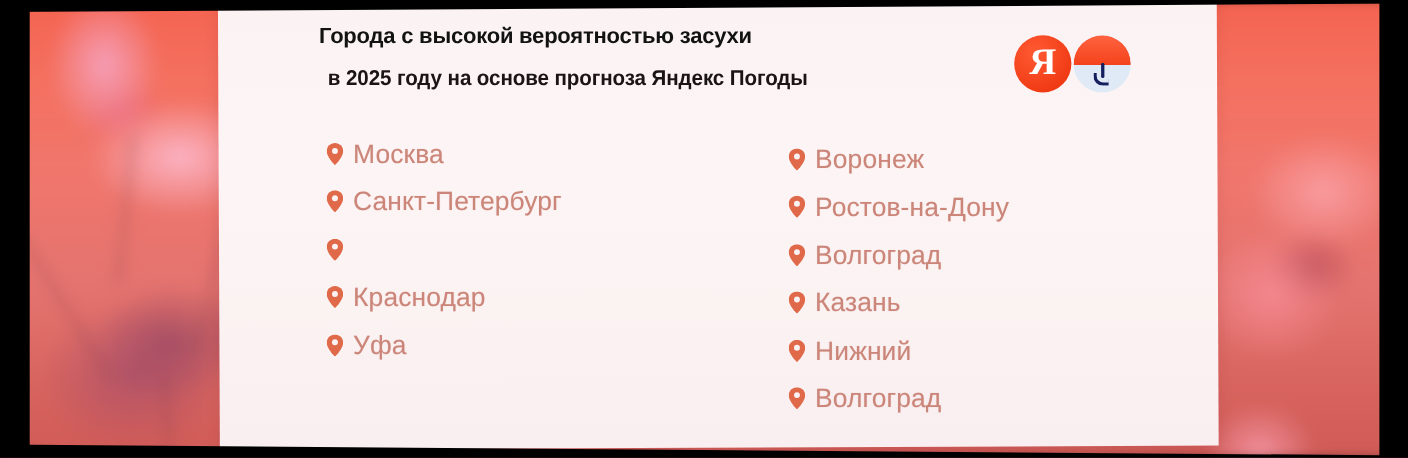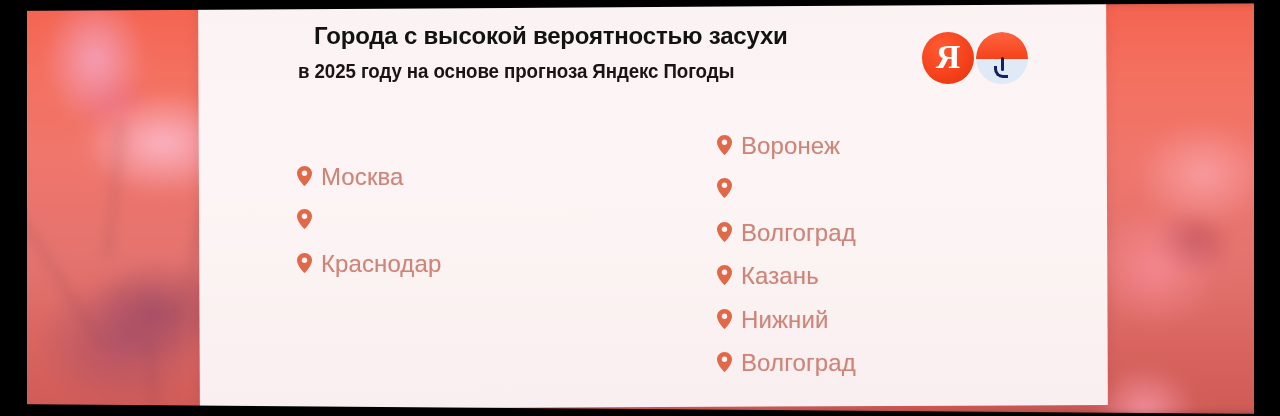--- a/index.html
+++ b/index.html
@@ -89,23 +89,23 @@
   }
   .card-inner {
     position: absolute;
     inset: 0;
     transform: rotate(0.25deg);
   }
 
   
   .title {
     position: absolute;
-    left: 115px;
+    left: 91px;
     top: 19px;
-    font-size: 24px;
+    font-size: 20px;
     font-weight: 700;
     letter-spacing: -0.2px;
     color: #121212;
     white-space: nowrap;
   }
   .subtitle {
     position: absolute;
     left: 99px;
     top: 57px;
     font-size: 19.5px;
@@ -184,21 +184,21 @@
 
   
   .cols {
     position: absolute;
     left: 0; top: 0;
     width: 100%; height: 100%;
   }
   .col {
     position: absolute;
   }
-  .col-left  { left: 98px; top: 116px; margin-top: 36px; }
+  .col-left  { left: 98px; top: 116px; }
   .col-right { left: 518px; top: 121px; }
 
   .city-row {
     display: flex;
     align-items: center;
     height: 43.5px;
   }
   .pin {
     width: 15px;
     height: 20px;
@@ -253,42 +253,57 @@
                   <path d="M7.5 0C3.4 0 0 3.3 0 7.3c0 5.3 6.6 12 6.9 12.3a.85.85 0 0 0 1.2 0C8.4 19.3 15 12.6 15 7.3 15 3.3 11.6 0 7.5 0z" fill="#e0694a"></path>
                   <circle cx="7.5" cy="7.2" r="2.7" fill="#fbf3f3"></circle>
                 </svg></span>
               <span class="city-name">Москва</span>
             </div>
             <div class="city-row">
               <span class="pin"><svg viewBox="0 0 15 20" width="15" height="20">
                   <path d="M7.5 0C3.4 0 0 3.3 0 7.3c0 5.3 6.6 12 6.9 12.3a.85.85 0 0 0 1.2 0C8.4 19.3 15 12.6 15 7.3 15 3.3 11.6 0 7.5 0z" fill="#e0694a"></path>
                   <circle cx="7.5" cy="7.2" r="2.7" fill="#fbf3f3"></circle>
                 </svg></span>
+              <span class="city-name">Санкт-Петербург</span>
+            </div>
+            <div class="city-row">
+              <span class="pin"><svg viewBox="0 0 15 20" width="15" height="20">
+                  <path d="M7.5 0C3.4 0 0 3.3 0 7.3c0 5.3 6.6 12 6.9 12.3a.85.85 0 0 0 1.2 0C8.4 19.3 15 12.6 15 7.3 15 3.3 11.6 0 7.5 0z" fill="#e0694a"></path>
+                  <circle cx="7.5" cy="7.2" r="2.7" fill="#fbf3f3"></circle>
+                </svg></span>
             </div>
             <div class="city-row">
               <span class="pin"><svg viewBox="0 0 15 20" width="15" height="20">
                   <path d="M7.5 0C3.4 0 0 3.3 0 7.3c0 5.3 6.6 12 6.9 12.3a.85.85 0 0 0 1.2 0C8.4 19.3 15 12.6 15 7.3 15 3.3 11.6 0 7.5 0z" fill="#e0694a"></path>
                   <circle cx="7.5" cy="7.2" r="2.7" fill="#fbf3f3"></circle>
                 </svg></span>
               <span class="city-name">Краснодар</span>
+            </div>
+            <div class="city-row">
+              <span class="pin"><svg viewBox="0 0 15 20" width="15" height="20">
+                  <path d="M7.5 0C3.4 0 0 3.3 0 7.3c0 5.3 6.6 12 6.9 12.3a.85.85 0 0 0 1.2 0C8.4 19.3 15 12.6 15 7.3 15 3.3 11.6 0 7.5 0z" fill="#e0694a"></path>
+                  <circle cx="7.5" cy="7.2" r="2.7" fill="#fbf3f3"></circle>
+                </svg></span>
+              <span class="city-name">Уфа</span>
             </div>
           </div>
         <div class="col col-right" id="col-right">
             <div class="city-row">
               <span class="pin"><svg viewBox="0 0 15 20" width="15" height="20">
                   <path d="M7.5 0C3.4 0 0 3.3 0 7.3c0 5.3 6.6 12 6.9 12.3a.85.85 0 0 0 1.2 0C8.4 19.3 15 12.6 15 7.3 15 3.3 11.6 0 7.5 0z" fill="#e0694a"></path>
                   <circle cx="7.5" cy="7.2" r="2.7" fill="#fbf3f3"></circle>
                 </svg></span>
               <span class="city-name">Воронеж</span>
             </div>
             <div class="city-row">
               <span class="pin"><svg viewBox="0 0 15 20" width="15" height="20">
                   <path d="M7.5 0C3.4 0 0 3.3 0 7.3c0 5.3 6.6 12 6.9 12.3a.85.85 0 0 0 1.2 0C8.4 19.3 15 12.6 15 7.3 15 3.3 11.6 0 7.5 0z" fill="#e0694a"></path>
                   <circle cx="7.5" cy="7.2" r="2.7" fill="#fbf3f3"></circle>
                 </svg></span>
+              <span class="city-name">Ростов-на-Дону</span>
             </div>
             <div class="city-row">
               <span class="pin"><svg viewBox="0 0 15 20" width="15" height="20">
                   <path d="M7.5 0C3.4 0 0 3.3 0 7.3c0 5.3 6.6 12 6.9 12.3a.85.85 0 0 0 1.2 0C8.4 19.3 15 12.6 15 7.3 15 3.3 11.6 0 7.5 0z" fill="#e0694a"></path>
                   <circle cx="7.5" cy="7.2" r="2.7" fill="#fbf3f3"></circle>
                 </svg></span>
               <span class="city-name">Волгоград</span>
             </div>
             <div class="city-row">
               <span class="pin"><svg viewBox="0 0 15 20" width="15" height="20">

